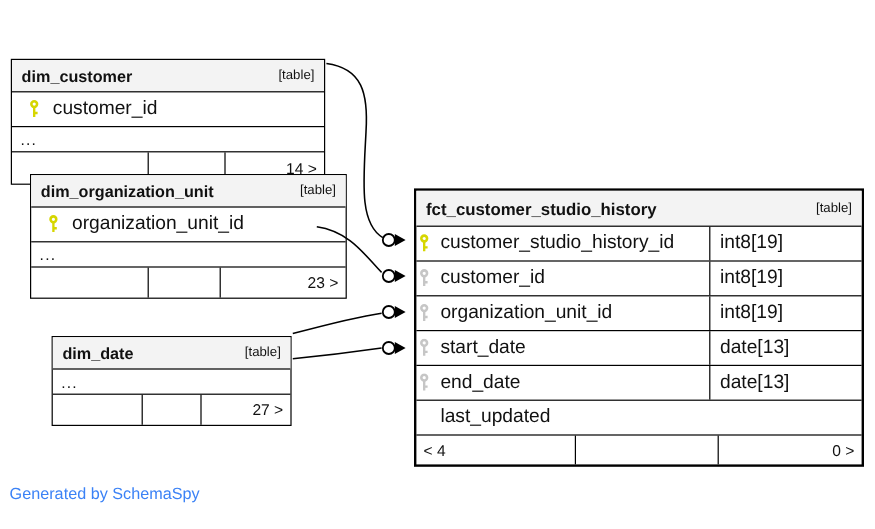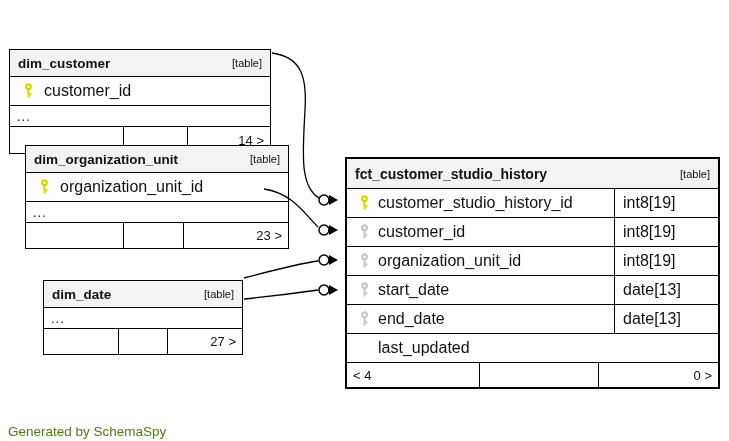--- a/index.html
+++ b/index.html
@@ -43,28 +43,28 @@
   #t-org .c1{width:98px;} #t-org .c2{width:60px;}
 
   #t-date{left:43px;top:280px;width:200px;}
   #t-date .thead{height:27px;} #t-date .trow{height:29px;} #t-date .dots{height:21px;} #t-date .tfoot{height:25px;}
   #t-date .c1{width:75px;} #t-date .c2{width:49px;}
 
   
   #t-fct{left:345px;top:125px;width:375px;border-width:2px;margin-top:32px;}
   #t-fct .thead{height:30px;border-bottom:1.6px solid #000;}
   #t-fct .ttitle{font-size:14px;}
-  #t-fct .trow{height:29px;padding-left:13px;gap:24px;}
+  #t-fct .trow{height:29px;padding-left:2px;gap:12px;}
   #t-fct .fname{flex:0 0 230px;display:flex;align-items:center;gap:8px;}
   #t-fct .ftype{flex:1;border-left:1.2px solid #000;align-self:stretch;display:flex;align-items:center;padding-left:8px;margin-left:0;}
   #t-fct .tfoot{height:24px;}
   #t-fct .c1{width:133px;} #t-fct .c2{width:119px;}
 
   #links{position:absolute;left:0;top:0;z-index:5;pointer-events:none;}
-  #note{position:absolute;left:8px;top:424px;font-size:13.5px;color:#4d7c0f;}
+  #note{position:absolute;left:8px;top:404px;font-size:13.5px;color:#3b82f6;}
 </style>
 </head>
 <body>
 
 <div class="dtable" id="t-customer">
   <div class="thead">
     <span class="ttitle">dim_customer</span>
     <span class="tbadge">[table]</span>
   </div>
   <div class="trow">

